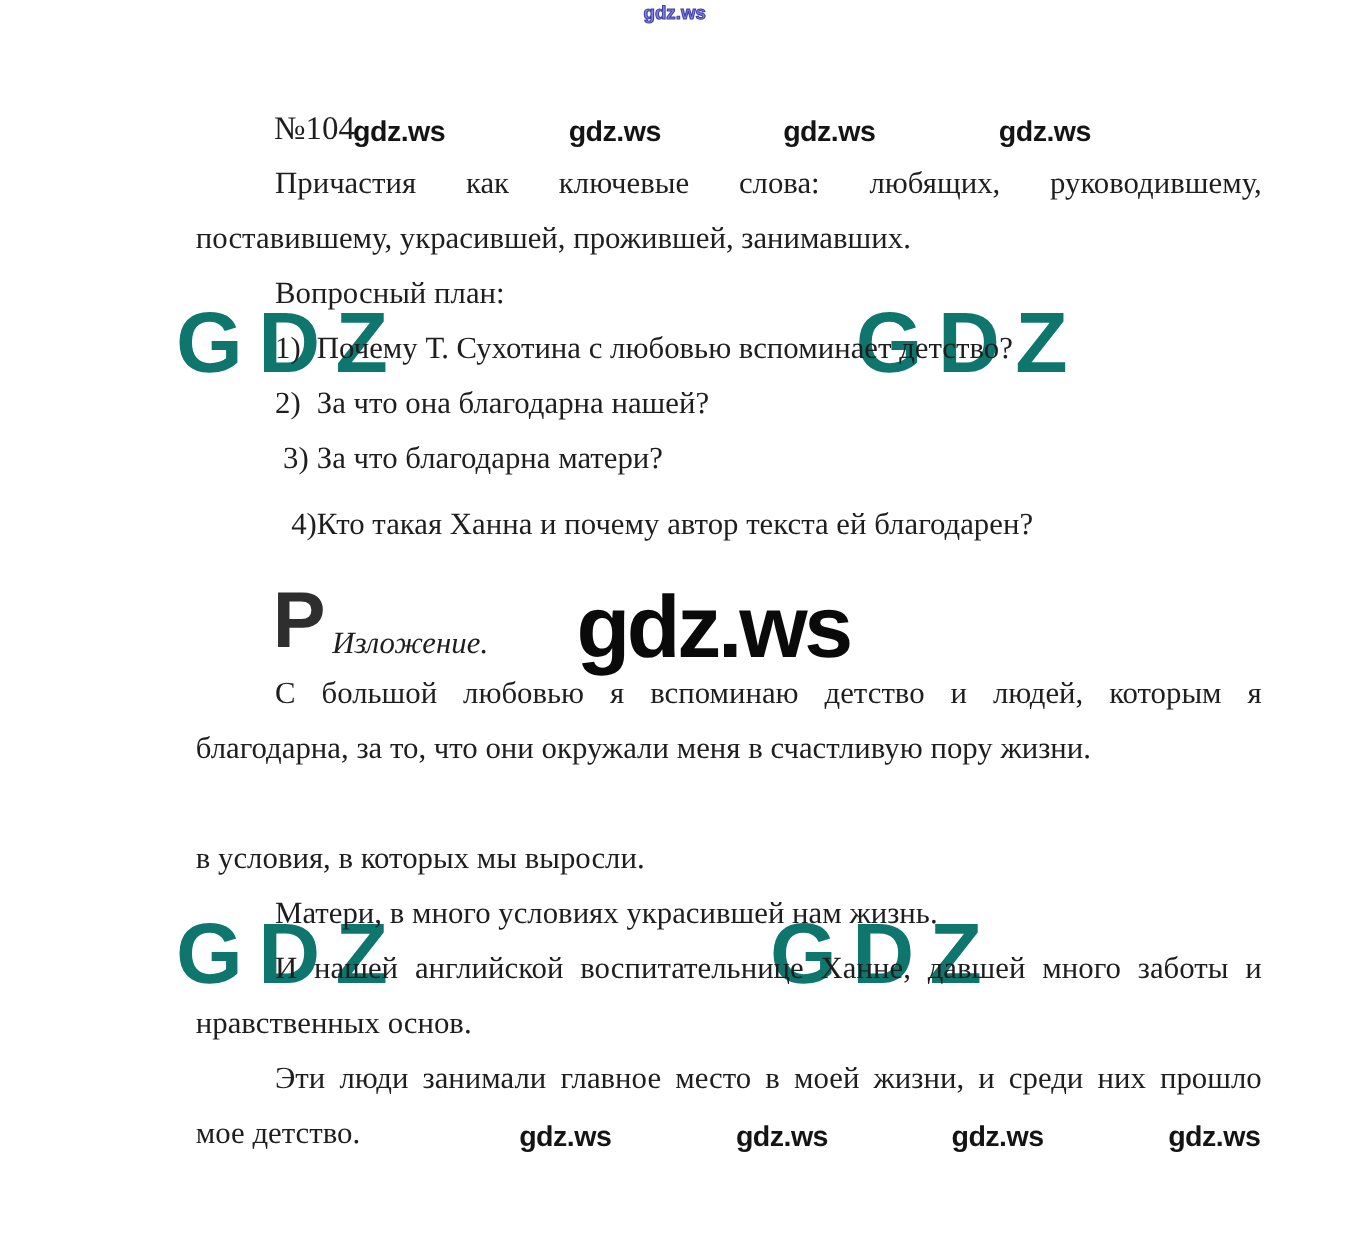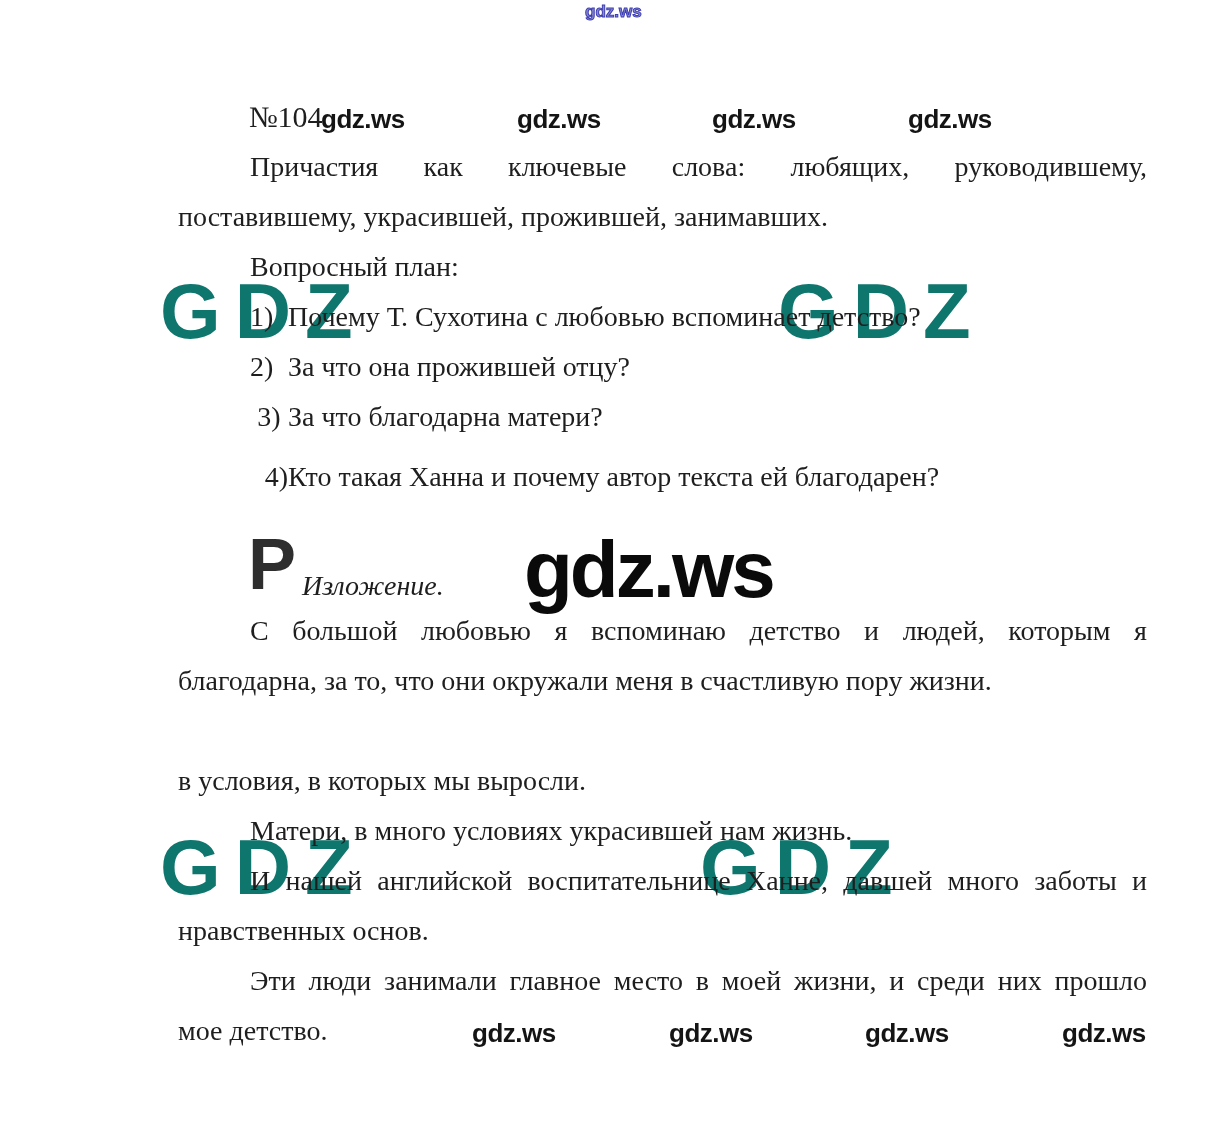--- a/index.html
+++ b/index.html
@@ -106,21 +106,21 @@
 
   <div class="line jl" style="left:250px;top:150px;width:897px;">Причастия как ключевые слова: любящих, руководившему,</div>
   <div class="line" style="left:178px;top:200px;">поставившему, украсившей, прожившей, занимавших.</div>
 
   <div class="line" style="left:250px;top:250px;">Вопросный план:</div>
 
   <div class="line" style="left:250px;top:300px;">
     <span class="num">1)</span><span>Почему Т. Сухотина с любовью вспоминает детство?</span>
   </div>
   <div class="line" style="left:250px;top:350px;">
-    <span class="num">2)</span><span>За что она прожившей отцу?</span>
+    <span class="num">2)</span><span>За что она благодарна нашей?</span>
   </div>
   <div class="line" style="left:250px;top:400px;text-align:center;">
     <span class="num">3)</span><span>За что благодарна матери?</span>
   </div>
   <div class="line" style="left:250px;top:460px;text-align:right;">
     <span class="num">4)</span><span>Кто такая Ханна и почему автор текста ей благодарен?</span>
   </div>
 
   <div class="dropcap">Р</div>
   <div class="izlozhenie">Изложение.</div>

